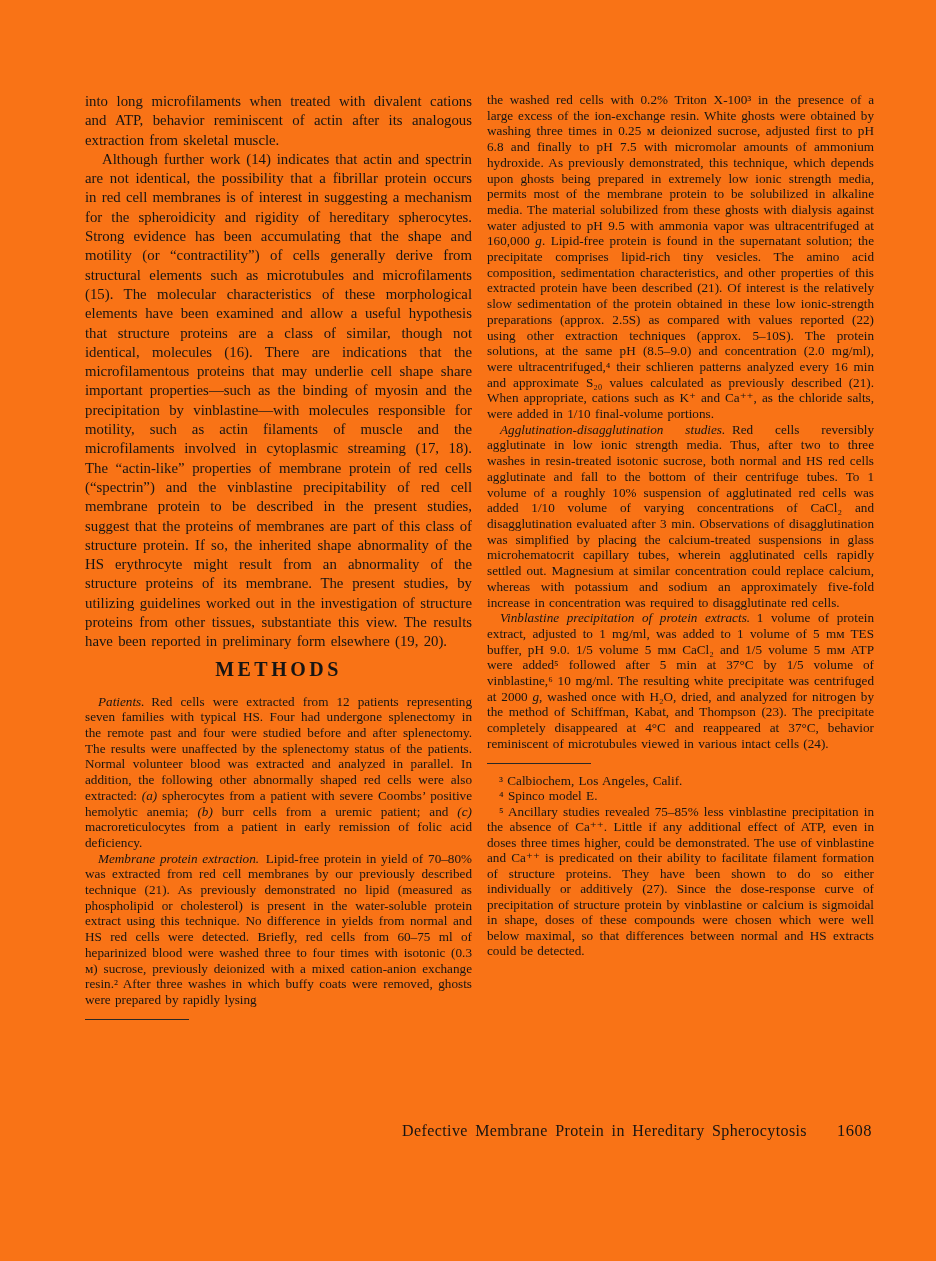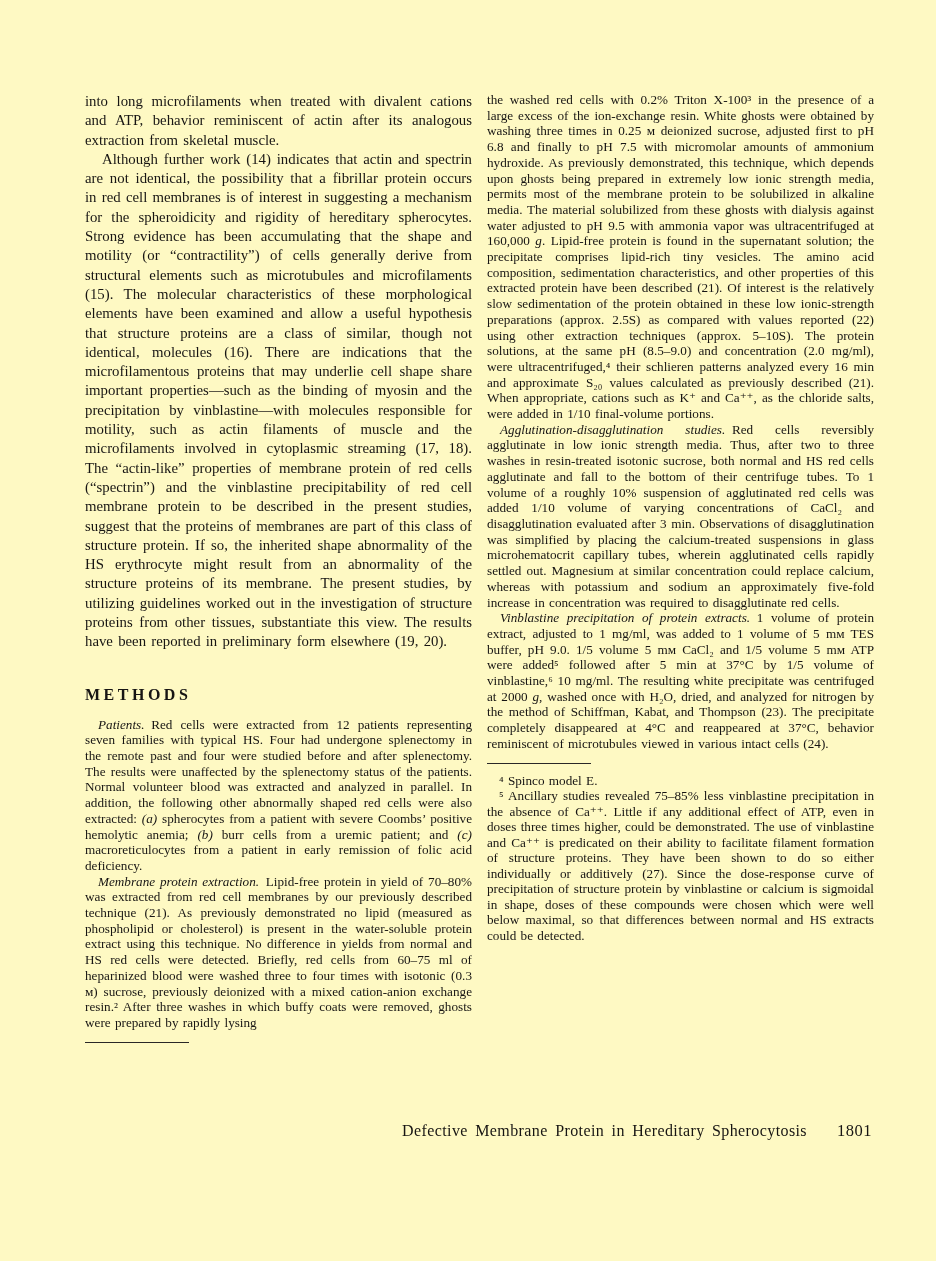--- a/index.html
+++ b/index.html
@@ -1,20 +1,20 @@
 <!DOCTYPE html>
 <html lang="en"><head>
 <meta charset="utf-8">
 <style>
   html,body{margin:0;padding:0;background:#e8e8e8;}
   .page{
     position:relative;
     width:936px;height:1261px;
     margin:0 auto;
-    background:#fef9c3;
+    background:#f97316;
     overflow:hidden;
     font-family:"Liberation Serif","DejaVu Serif",serif;
     color:#171513;
   }
   .col{
     position:absolute;
     top:92px;
     width:387px;
     text-align:justify;
   }
@@ -28,25 +28,25 @@
   }
   .intro p.indent{text-indent:17px;}
   .methods p{
     font-size:13.2px;
     line-height:15.7px;
     margin:0;
     word-spacing:1px;
   }
   .methods p.indent{text-indent:13px;}
   .methods-heading{
-    font-size:16px;
+    font-size:20px;
     font-weight:bold;
     letter-spacing:3.5px;
-    text-align:left;
-    margin:34px 0 13px 0;
+    text-align:center;
+    margin:6px 0 13px 0;
   }
   .footnote-rule{
     width:104px;
     height:0;
     border-top:1.6px solid #2a2826;
     margin:11px 0 9px 0;
   }
   .footnotes p{
     font-size:13.2px;
     line-height:15.5px;
@@ -93,22 +93,23 @@
   </div>
 
   <div class="col col-right">
     <div class="methods">
         <p><span>the washed red cells with 0.2% Triton X-100³ in the presence of a large excess of the ion-exchange resin. White ghosts were obtained by washing three times in 0.25 ᴍ deionized sucrose, adjusted first to pH 6.8 and finally to pH 7.5 with micromolar amounts of ammonium hydroxide. As previously demonstrated, this technique, which depends upon ghosts being prepared in extremely low ionic strength media, permits most of the membrane protein to be solubilized in alkaline media. The material solubilized from these ghosts with dialysis against water adjusted to pH 9.5 with ammonia vapor was ultracentrifuged at 160,000 </span><span class="run-italic">g</span><span>. Lipid-free protein is found in the supernatant solution; the precipitate comprises lipid-rich tiny vesicles. The amino acid composition, sedimentation characteristics, and other properties of this extracted protein have been described (21). Of interest is the relatively slow sedimentation of the protein obtained in these low ionic-strength preparations (approx. 2.5S) as compared with values reported (22) using other extraction techniques (approx. 5–10S). The protein solutions, at the same pH (8.5–9.0) and concentration (2.0 mg/ml), were ultracentrifuged,⁴ their schlieren patterns analyzed every 16 min and approximate S₂₀ values calculated as previously described (21). When appropriate, cations such as K⁺ and Ca⁺⁺, as the chloride salts, were added in 1/10 final-volume portions.</span></p>
         <p class="indent"><span class="run-italic">Agglutination-disagglutination studies.</span><span> Red cells reversibly agglutinate in low ionic strength media. Thus, after two to three washes in resin-treated isotonic sucrose, both normal and HS red cells agglutinate and fall to the bottom of their centrifuge tubes. To 1 volume of a roughly 10% suspension of agglutinated red cells was added 1/10 volume of varying concentrations of CaCl₂ and disagglutination evaluated after 3 min. Observations of disagglutination was simplified by placing the calcium-treated suspensions in glass microhematocrit capillary tubes, wherein agglutinated cells rapidly settled out. Magnesium at similar concentration could replace calcium, whereas with potassium and sodium an approximately five-fold increase in concentration was required to disagglutinate red cells.</span></p>
         <p class="indent"><span class="run-italic">Vinblastine precipitation of protein extracts.</span><span> 1 volume of protein extract, adjusted to 1 mg/ml, was added to 1 volume of 5 mᴍ TES buffer, pH 9.0. 1/5 volume 5 mᴍ CaCl₂ and 1/5 volume 5 mᴍ ATP were added⁵ followed after 5 min at 37°C by 1/5 volume of vinblastine,⁶ 10 mg/ml. The resulting white precipitate was centrifuged at 2000 </span><span class="run-italic">g</span><span>, washed once with H₂O, dried, and analyzed for nitrogen by the method of Schiffman, Kabat, and Thompson (23). The precipitate completely disappeared at 4°C and reappeared at 37°C, behavior reminiscent of microtubules viewed in various intact cells (24).</span></p>
       </div>
     <div class="footnote-rule"></div>
     <div class="footnotes">
+        <p class="indent"><span>³ Calbiochem, Los Angeles, Calif.</span></p>
         <p class="indent"><span>⁴ Spinco model E.</span></p>
         <p class="indent"><span>⁵ Ancillary studies revealed 75–85% less vinblastine precipitation in the absence of Ca⁺⁺. Little if any additional effect of ATP, even in doses three times higher, could be demonstrated. The use of vinblastine and Ca⁺⁺ is predicated on their ability to facilitate filament formation of structure proteins. They have been shown to do so either individually or additively (27). Since the dose-response curve of precipitation of structure protein by vinblastine or calcium is sigmoidal in shape, doses of these compounds were chosen which were well below maximal, so that differences between normal and HS extracts could be detected.</span></p>
       </div>
   </div>
 
   <div class="footer">
-    <span class="running-title">Defective Membrane Protein in Hereditary Spherocytosis</span><span class="page-number">1801</span>
+    <span class="running-title">Defective Membrane Protein in Hereditary Spherocytosis</span><span class="page-number">1608</span>
   </div>
 
 </div>
 
 </body></html>

